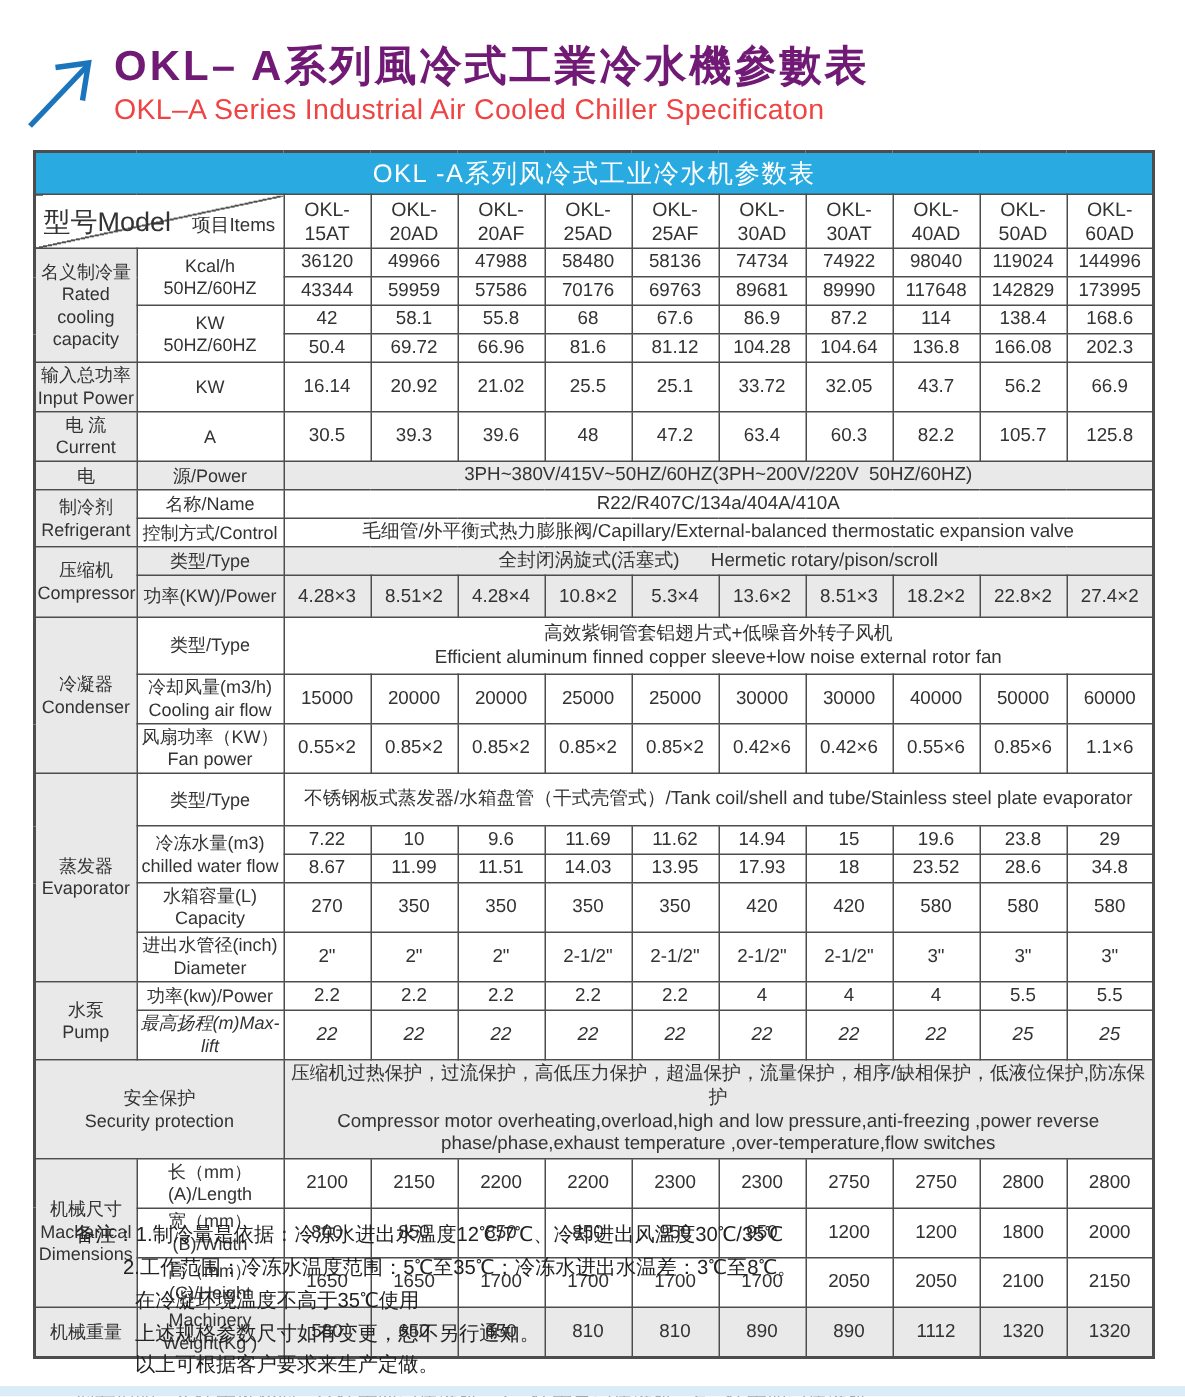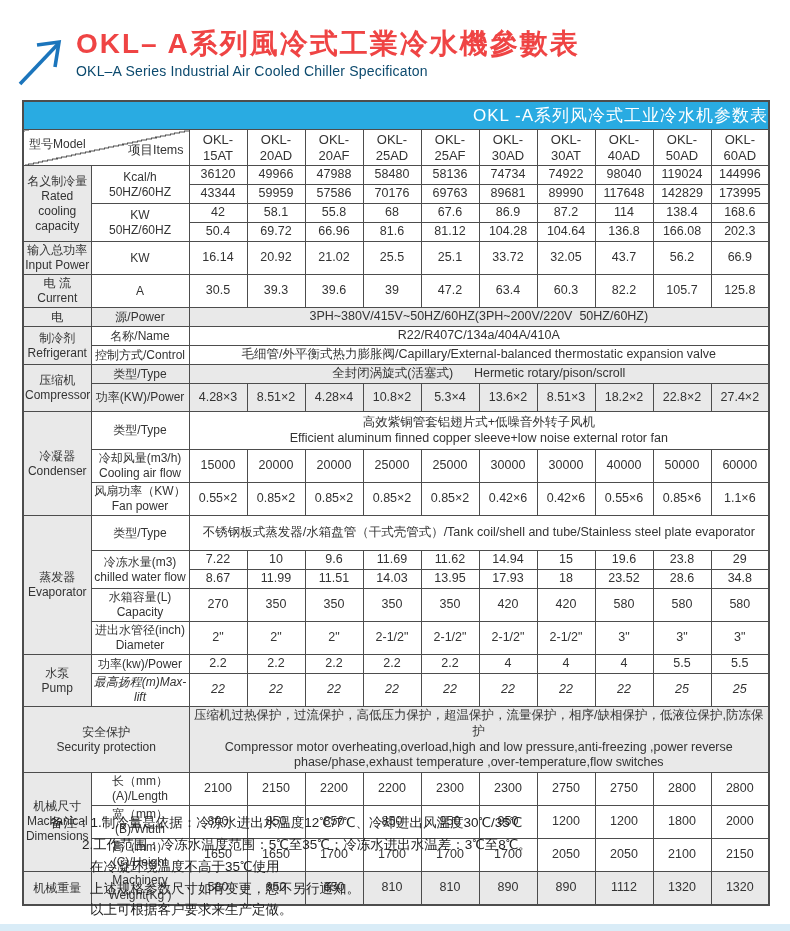--- a/index.html
+++ b/index.html
@@ -13,49 +13,49 @@
   html,body{margin:0;padding:0;}
   body{
     width:790px;height:931px;position:relative;overflow:hidden;
     background:#ffffff;color:#2b2b2b;
     font-family:"Liberation Sans", sans-serif;
   }
   
   .header{position:absolute;left:14px;top:28px;display:flex;align-items:flex-start;}
   .logo{width:52px;height:58px;flex:0 0 auto;margin-top:4px;}
   .titles{margin-left:10px;}
-  .h-cn{font-size:28px;font-weight:bold;color:#ef4444;letter-spacing:2px;line-height:1.15;}
-  .h-en{font-size:14px;color:#0c4a6e;margin-top:3px;letter-spacing:0.2px;}
+  .h-cn{font-size:28px;font-weight:bold;color:#701a75;letter-spacing:2px;line-height:1.15;}
+  .h-en{font-size:19px;color:#ef4444;margin-top:3px;letter-spacing:0.2px;}
   
   .table-wrap{position:absolute;left:22px;top:100px;width:748px;}
   table{border-collapse:collapse;table-layout:fixed;width:746px;border:2px solid var(--border);}
   td{
     border:1px solid var(--border);
     text-align:center;vertical-align:middle;
     font-size:12px;line-height:1.25;padding:1px 1px;
     white-space:pre-wrap;overflow:hidden;color:#333;
   }
   td.val{font-size:12.5px;}
   td.mdl{font-size:13px;line-height:1.2;}
   td.lbl{background:var(--gray);}
   td.itm{background:#ffffff;}
   tr.gray td{background:var(--gray);}
   tr.title-row td{
     background:var(--accent);color:#ffffff;
-    font-size:17px;letter-spacing:1px;padding:3px 0;text-align:right;
+    font-size:17px;letter-spacing:1px;padding:3px 12px;
   }
   td.corner{position:relative;padding:0;
     background:
       linear-gradient(to bottom right,
         transparent calc(50% - 0.6px),
         var(--border) calc(50% - 0.6px),
         var(--border) calc(50% + 0.6px),
         transparent calc(50% + 0.6px));
   }
-  .corner-model{position:absolute;left:5px;top:7px;font-size:12px;}
+  .corner-model{position:absolute;left:5px;top:7px;font-size:18px;}
   .corner-items{position:absolute;right:5px;bottom:7px;font-size:12.5px;}
   
   .notes{position:absolute;left:50px;top:812px;font-size:13.5px;color:#222;line-height:1.62;width:720px;}
   .notes div:nth-child(2){padding-left:32px;}
   .notes div:nth-child(3),
   .notes div:nth-child(4),
   .notes div:nth-child(5){padding-left:40px;}
   
   .bottom-strip{position:absolute;left:0;bottom:0;width:790px;height:7px;background:var(--strip);}
 </style>
@@ -189,21 +189,21 @@
           <td class="val">56.2</td>
           <td class="val">66.9</td>
         </tr>
         <tr style="height: 30px;">
           <td class="lbl">电 流
 Current</td>
           <td class="itm">A</td>
           <td class="val">30.5</td>
           <td class="val">39.3</td>
           <td class="val">39.6</td>
-          <td class="val">39</td>
+          <td class="val">48</td>
           <td class="val">47.2</td>
           <td class="val">63.4</td>
           <td class="val">60.3</td>
           <td class="val">82.2</td>
           <td class="val">105.7</td>
           <td class="val">125.8</td>
         </tr>
         <tr class="gray" style="height: 19px;">
           <td class="lbl">电</td>
           <td class="itm">源/Power</td>

